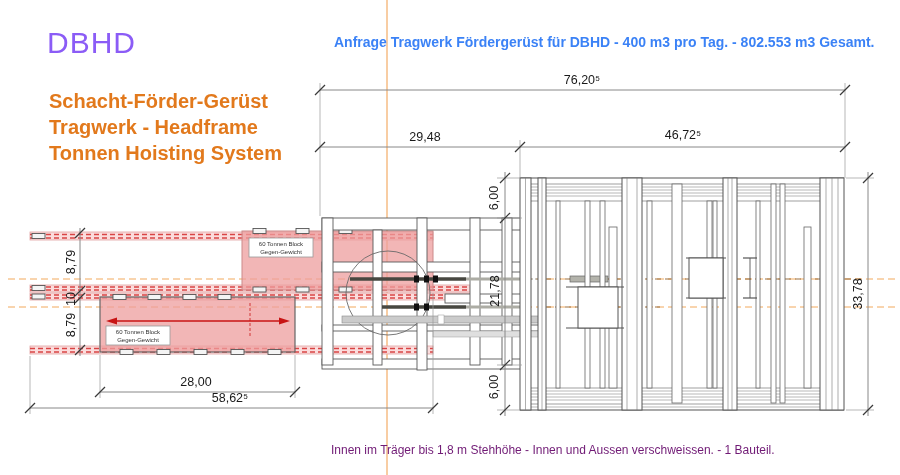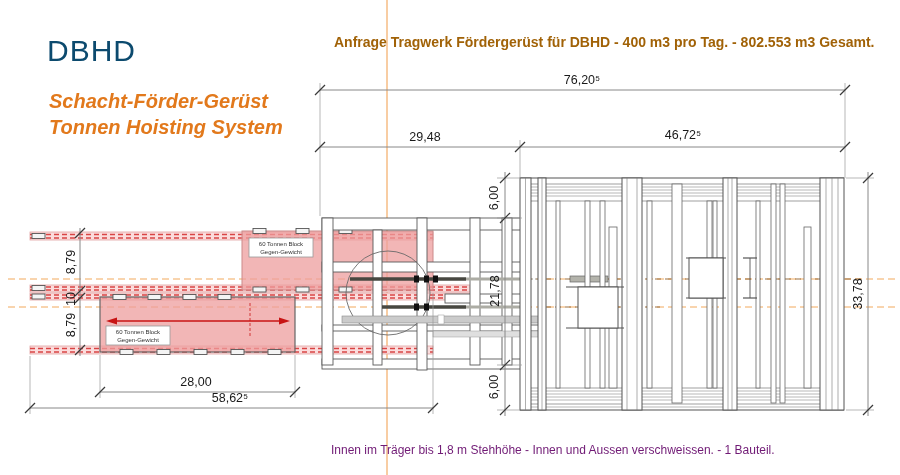--- a/index.html
+++ b/index.html
@@ -1,23 +1,23 @@
 <!DOCTYPE html>
 <html><head>
 <meta charset="utf-8">
 <style>
   html,body{margin:0;padding:0;background:#ffffff;}
   .canvas{position:relative;width:900px;height:475px;background:#ffffff;overflow:hidden;
           font-family:"Liberation Sans",sans-serif;}
   .canvas svg{position:absolute;left:0;top:0;}
   .logo{position:absolute;left:47px;top:26px;font-size:30px;font-weight:500;
-        letter-spacing:1px;color:#0c4a6e;margin-top:8px;}
-  .intro{position:absolute;left:49px;top:88px;color:#e2791c;font-size:20px;line-height:26px;font-style:italic;}
+        letter-spacing:1px;color:#8b5cf6;}
+  .intro{position:absolute;left:49px;top:88px;color:#e2791c;font-size:20px;line-height:26px;}
   .intro .b{font-weight:bold;}
-  .note-top{position:absolute;left:334px;top:34px;width:560px;color:#a16207;
+  .note-top{position:absolute;left:334px;top:34px;width:560px;color:#3b82f6;
             font-size:14px;font-weight:bold;}
   .note-bottom{position:absolute;left:331px;top:443px;width:560px;color:#701a75;
                font-size:12px;font-weight:normal;}
   svg text{font-family:"Liberation Sans",sans-serif;fill:#1a1a1a;}
   .dimtxt{font-size:12.5px;}
   .blktxt{font-size:6px;fill:#333;}
 </style>
 </head>
 <body>
 
@@ -234,17 +234,18 @@
     <text class="dimtxt" transform="translate(494 198) rotate(-90)" text-anchor="middle" dy="0.35em">6,00</text>
     <text class="dimtxt" transform="translate(495 291) rotate(-90)" text-anchor="middle" dy="0.35em">21,78</text>
     <text class="dimtxt" transform="translate(494 387) rotate(-90)" text-anchor="middle" dy="0.35em">6,00</text>
     <text class="dimtxt" transform="translate(858 294) rotate(-90)" text-anchor="middle" dy="0.35em">33,78</text>
   </g>
 </svg>
 
   <div class="logo">DBHD</div>
   <div class="intro">
     <div class="b">Schacht-Förder-Gerüst</div>
+    <div class="b">Tragwerk - Headframe</div>
     <div class="b">Tonnen Hoisting System</div>
   </div>
   <div class="note-top">Anfrage Tragwerk Fördergerüst für DBHD - 400 m3 pro Tag. - 802.553 m3  Gesamt.</div>
   <div class="note-bottom">Innen im Träger bis 1,8 m Stehhöhe - Innen und Aussen verschweissen. - 1 Bauteil.</div>
 </div>
 
 </body></html>

